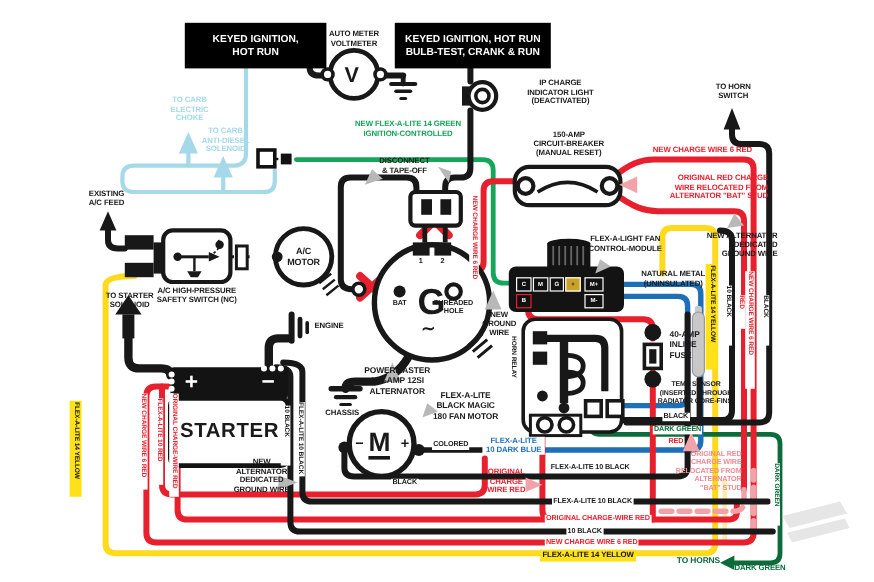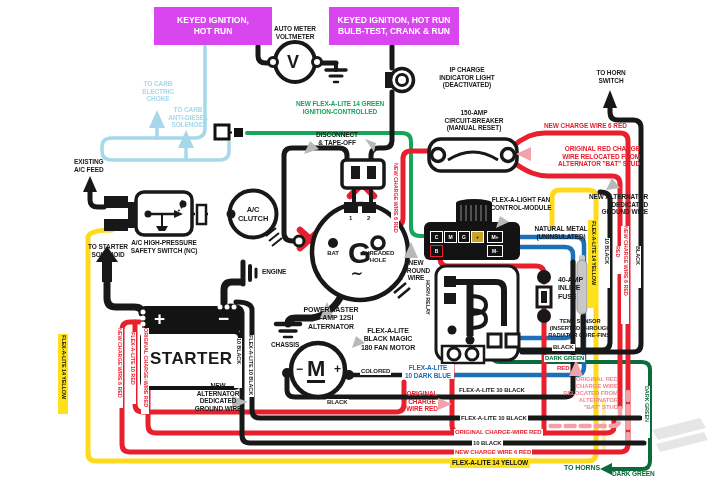--- a/index.html
+++ b/index.html
@@ -7,23 +7,23 @@
          font-family:"Liberation Sans",sans-serif;}
   #wires{position:absolute;left:0;top:0;width:728px;height:485px;}
   .lbl{position:absolute;font:bold 6.5px/1.18 "Liberation Sans",sans-serif;color:#1a1a1a;
        white-space:pre-line;letter-spacing:-0.1px;z-index:3;}
   .c{text-align:center;} .r{text-align:right;}
   .red{color:#e8202e;} .pink{color:#ef8b93;} .green{color:#16a659;} .dgreen{color:#0b6b3a;}
   .lblue{color:#a5d9ea;} .blue{color:#1d6fb8;}
   .vert{writing-mode:vertical-rl;font-size:5.5px;line-height:1;}
   .bgw{background:#fff;padding:0 1px;}
   .chip{background:#ffe11a;color:#111;padding:1px 2px;}
-  .box{position:absolute;background:#d946ef;color:#fff;font:bold 8.5px/1.3 "Liberation Sans",sans-serif;
+  .box{position:absolute;background:#000000;color:#fff;font:bold 8.5px/1.3 "Liberation Sans",sans-serif;
        text-align:center;display:flex;align-items:center;justify-content:center;
-       white-space:pre-line;z-index:3;}
+       white-space:pre-line;z-index:3;margin-top:12px;}
   .big{font:bold 30px/1 "Liberation Sans",sans-serif;}
   .sym{position:absolute;z-index:3;color:#1a1a1a;}
   .tchip{position:absolute;z-index:4;background:#111;border:1px solid #fff;color:#fff;
          font:bold 5px/1 "Liberation Sans",sans-serif;display:flex;align-items:center;
          justify-content:center;}
   .wm{position:absolute;z-index:1;opacity:.55;}
 </style>
 </head>
 <body>
 
@@ -300,21 +300,21 @@
 <div class="lbl" style="left:349px;top:215px;font-size:6px;">1</div>
 <div class="lbl" style="left:367px;top:215px;font-size:6px;">2</div>
 <div class="sym big" style="left:348px;top:238px;">G</div>
 <div class="sym" style="left:351px;top:266px;font:bold 14px/1 'Liberation Sans',sans-serif;">∼</div>
 
 <div class="lbl" style="left:74px;top:158px;width:40px;">EXISTING
 A/C FEED</div>
 <div class="lbl c" style="left:128px;top:239px;width:72px;">A/C HIGH-PRESSURE
 SAFETY SWITCH (NC)</div>
 <div class="lbl c" style="left:238px;top:206px;width:30px;font-size:7.5px;">A/C
-CLUTCH</div>
+MOTOR</div>
 <div class="lbl c" style="left:86px;top:243px;width:44px;">TO STARTER
 SOLENOID</div>
 <div class="lbl" style="left:262px;top:268px;">ENGINE</div>
 <div class="lbl" style="left:271px;top:341px;">CHASSIS</div>
 
 <div class="sym" style="left:154px;top:309px;color:#fff;font:bold 19px/1 'Liberation Sans',sans-serif;">+</div>
 <div class="sym" style="left:218px;top:309px;color:#fff;font:bold 19px/1 'Liberation Sans',sans-serif;">−</div>
 <div class="sym" style="left:150px;top:350px;font:bold 17px/1 'Liberation Sans',sans-serif;letter-spacing:.5px;">STARTER</div>
 
 <div class="lbl c" style="left:490px;top:196px;width:62px;">FLEX-A-LIGHT FAN

